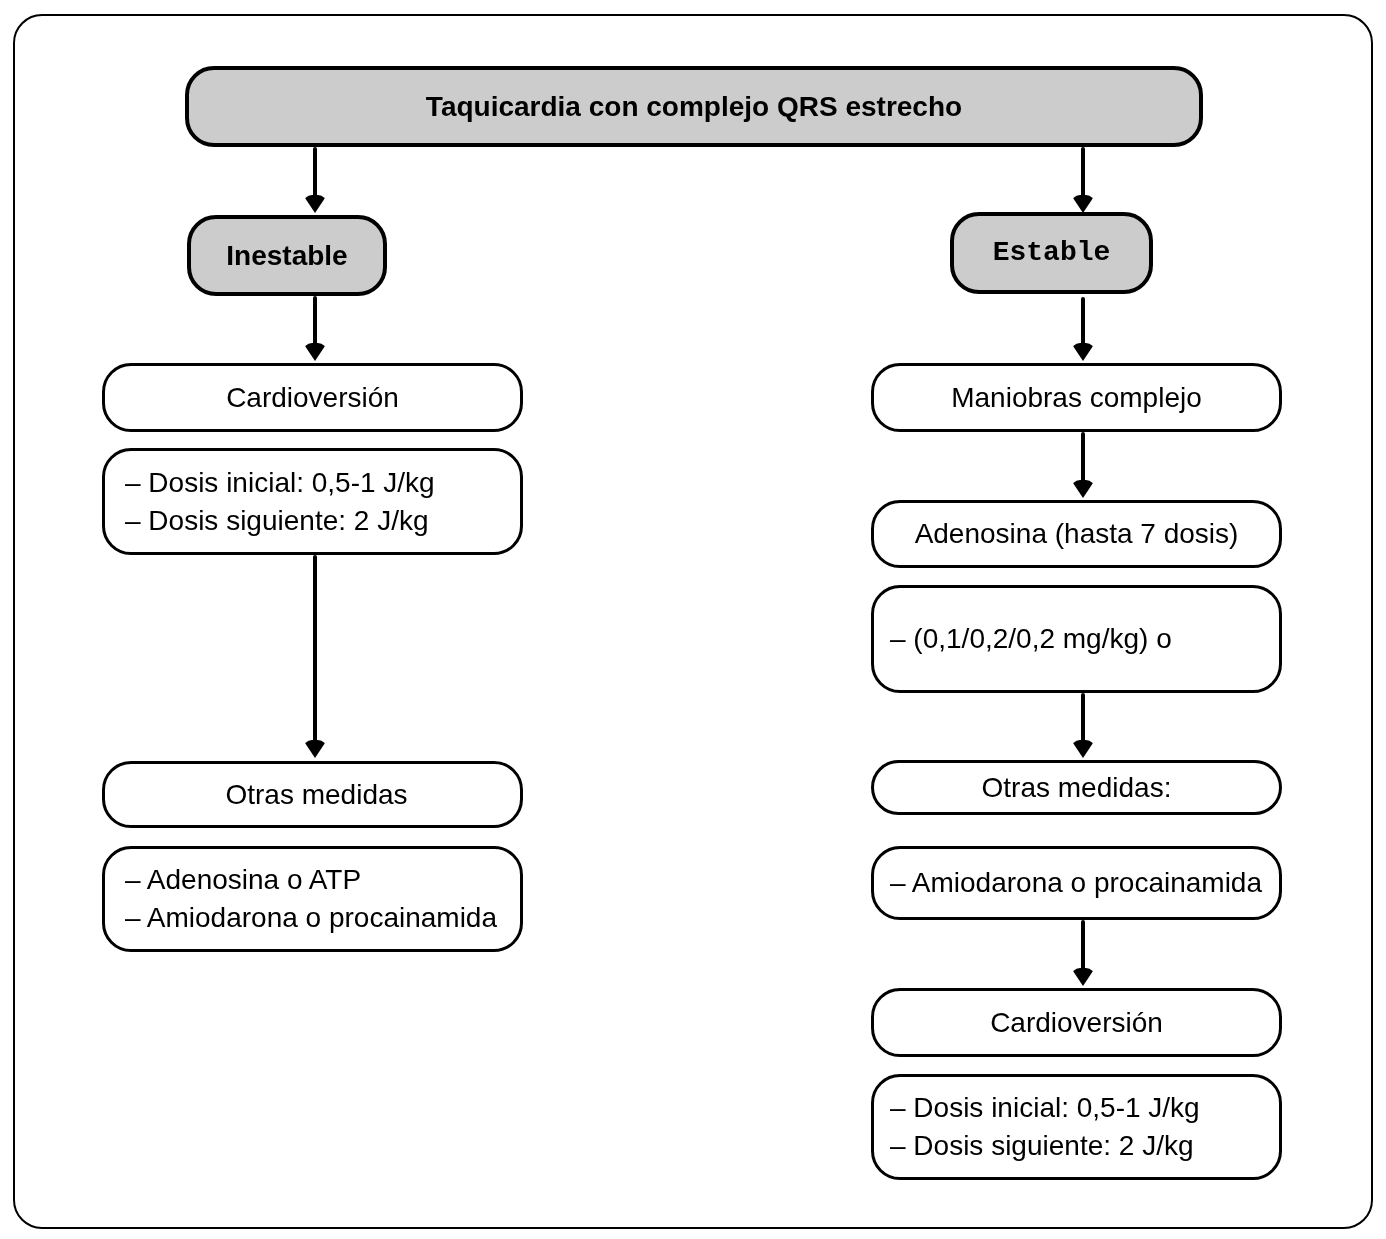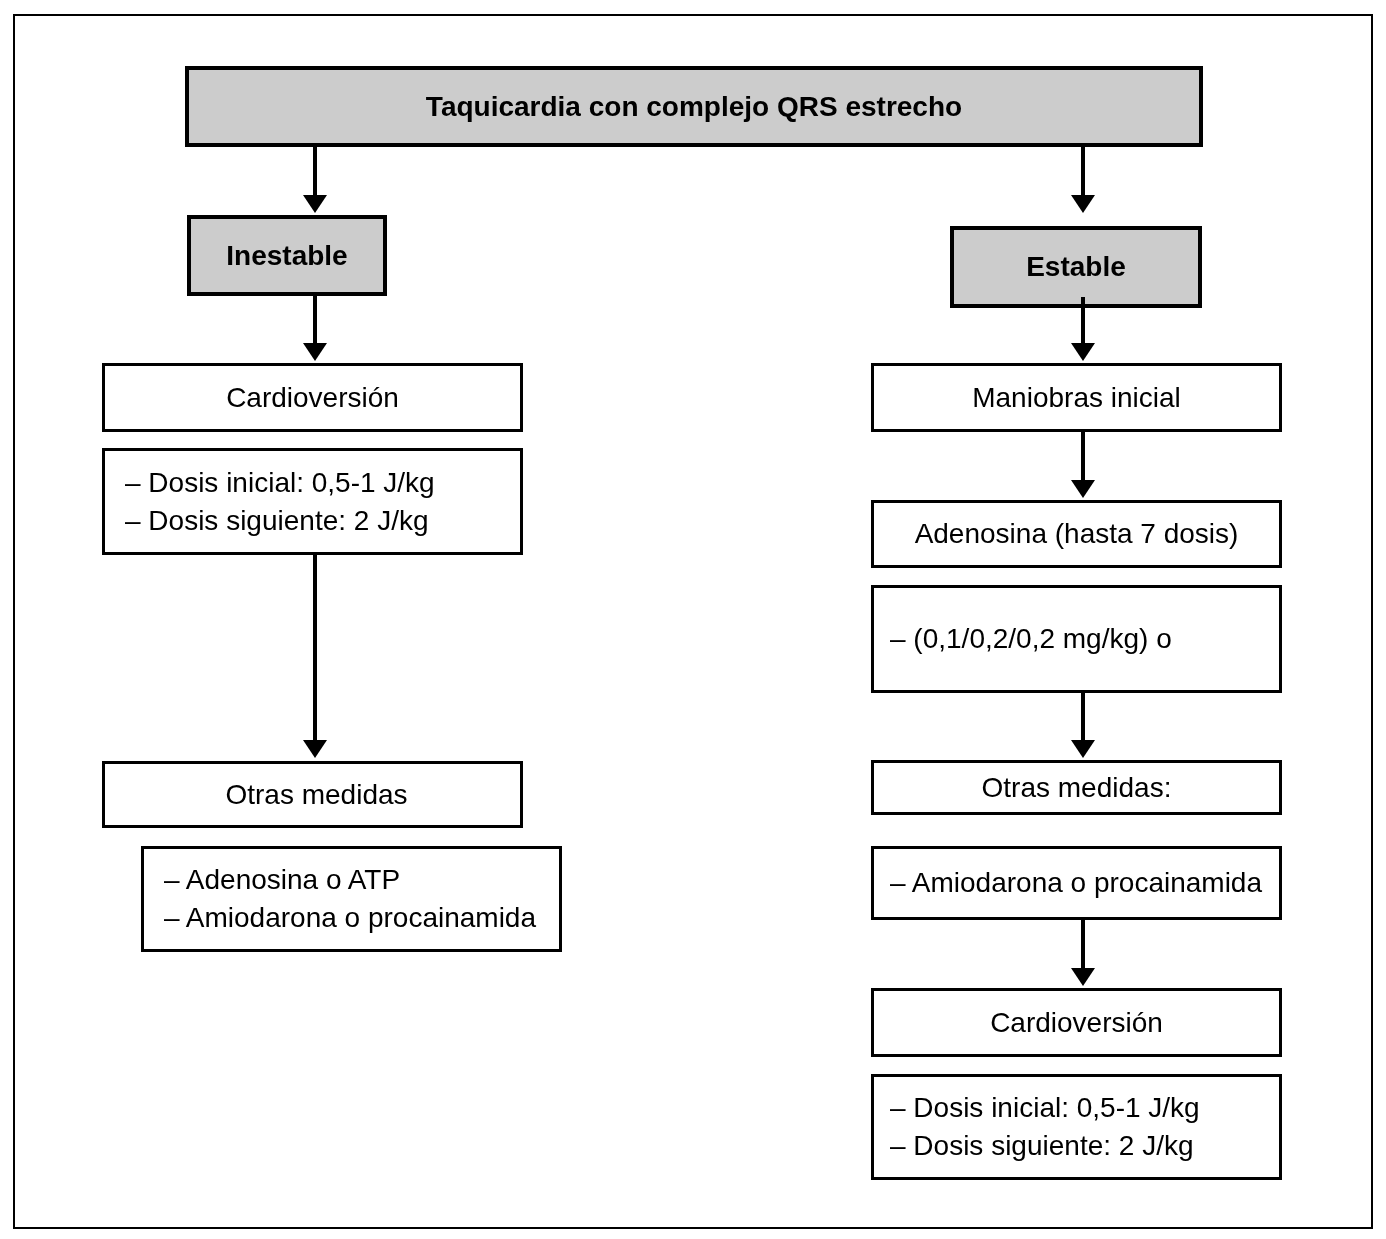--- a/index.html
+++ b/index.html
@@ -1,20 +1,20 @@
 <!DOCTYPE html>
 <html style="--fill-gray: #cccccc; --ink: #000000; --bg: #ffffff;"><head>
 <meta charset="utf-8">
 <style>
   :root{
     --fill-gray:#cccccc;
     --ink:#000000;
     --bg:#ffffff;
   }
-  *{margin:0;padding:0;box-sizing:border-box;}
+  *{margin:0;padding:0;box-sizing:border-box;border-radius:29px;}
   html,body{background:var(--bg);}
   body{
     font-family:"Liberation Sans","DejaVu Sans",sans-serif;
     color:var(--ink);
   }
   .canvas{
     position:relative;
     width:1386px;
     height:1239px;
     background:var(--bg);
@@ -58,26 +58,26 @@
     align-items:flex-start;
     text-align:left;
     padding-left:16px;
   }
   .line{display:block;}
   .line.indent{padding-left:30px;}
 
   
   .b-title        {left:185px; top:66px;  width:1018px; height:81px;}
   .b-inestable    {left:187px; top:215px; width:200px;  height:81px;}
-  .b-estable      {left:950px; top:226px; width:252px;  height:82px;}
+  .b-estable      {left:950px; top:212px; width:203px;  height:82px;font-family:Liberation Mono, monospace;}
 
   .b-cardio-l     {left:102px; top:363px; width:421px;  height:69px;}
   .b-dosis-l      {left:102px; top:448px; width:421px;  height:107px;}
   .b-otras-l      {left:102px; top:761px; width:421px;  height:67px;padding-left:8px;}
-  .b-otrasdet-l   {left:102px; top:846px; width:421px;  height:106px;margin-left:39px;}
+  .b-otrasdet-l   {left:102px; top:846px; width:421px;  height:106px;}
 
   .b-maniobras    {left:871px; top:363px; width:411px;  height:69px;}
   .b-adenosina    {left:871px; top:500px; width:411px;  height:68px;}
   .b-adenodet     {left:871px; top:585px; width:411px;  height:108px;}
   .b-otras-r      {left:871px; top:760px; width:411px;  height:55px;}
   .b-amiodarona-r {left:871px; top:846px; width:411px;  height:74px;}
   .b-cardio-r     {left:871px; top:988px; width:411px;  height:69px;}
   .b-dosis-r      {left:871px; top:1074px;width:411px;  height:106px;}
 
   
@@ -136,21 +136,21 @@
   <div class="box center b-otras-l">
     <span class="line">Otras medidas</span>
   </div>
 
   <div class="box bullets b-otrasdet-l">
     <span class="line">– Adenosina o ATP</span>
     <span class="line">– Amiodarona o procainamida</span>
   </div>
 
   <div class="box center b-maniobras">
-    <span class="line">Maniobras inicial</span>
+    <span class="line">Maniobras complejo</span>
   </div>
 
   <div class="box center b-adenosina">
     <span class="line">Adenosina (hasta 7 dosis)</span>
   </div>
 
   <div class="box bullets-r b-adenodet">
     <span class="line">– (0,1/0,2/0,2 mg/kg) o</span>
   </div>
 

